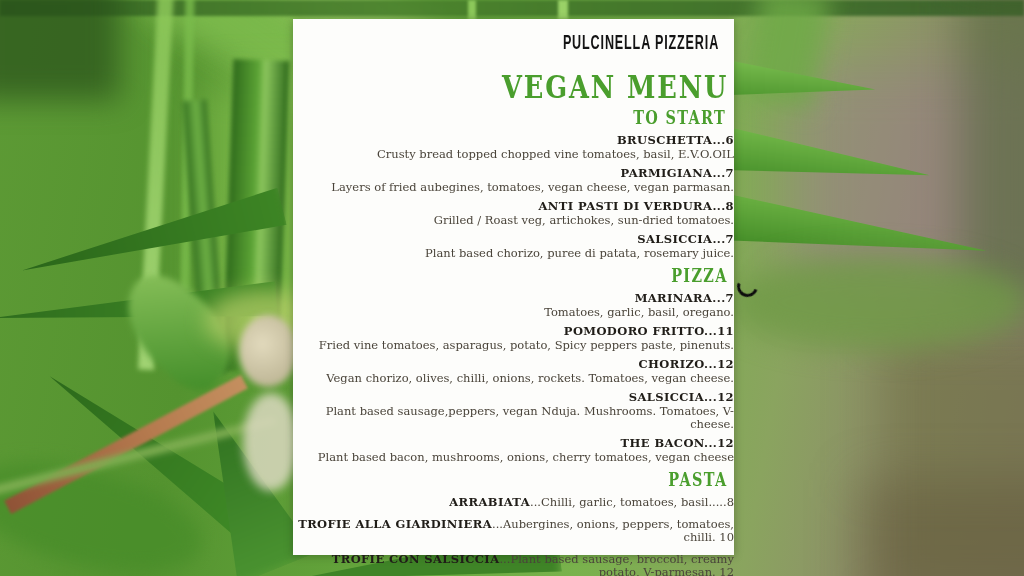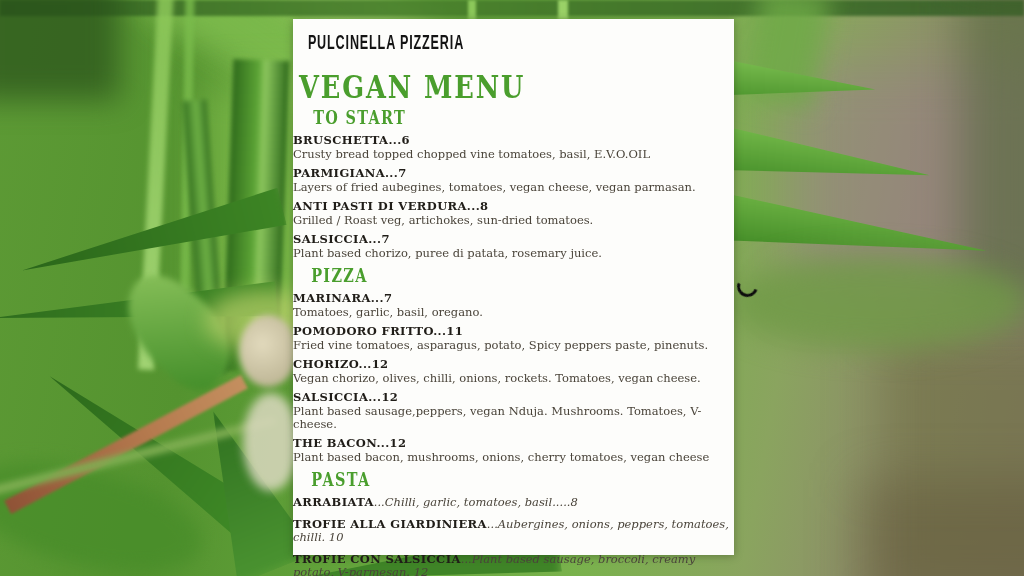--- a/index.html
+++ b/index.html
@@ -54,37 +54,37 @@
   .rl3{left:726px;top:203px;width:262px;height:58px;transform:rotate(7deg);background:linear-gradient(to bottom,#6fb445,#428b26);}
   .rl4{left:728px;top:255px;width:300px;height:95px;border-radius:50%;background:rgba(111,154,70,.8);filter:blur(14px);}
   .tendril{left:737px;top:276px;width:15px;height:15px;border:3px solid #0d0d0d;border-radius:50%;
            border-top-color:transparent;border-right-color:transparent;transform:rotate(-25deg);filter:blur(.6px);}
   .stub1{left:468px;top:0;width:8px;height:22px;background:#8cc85a;filter:blur(1.5px);}
   .stub2{left:558px;top:0;width:10px;height:20px;background:#9ad167;filter:blur(1.5px);}
 
   
   .card{position:absolute;left:293px;top:19px;width:441px;height:536px;z-index:10;
         background:#fdfdfb;box-shadow:0 1px 8px rgba(25,40,15,.35);
-        text-align:left;box-sizing:border-box;padding-top:13px;}
+        text-align:right;box-sizing:border-box;padding-top:13px;}
   .condensed{display:inline-block;transform:scale(.84,1.3);transform-origin:center;}
   .restaurant{font-family:"Liberation Sans",sans-serif;font-weight:800;font-size:15px;letter-spacing:1px;
               color:#141414;line-height:19px;}
   .menu-title{margin-top:21px;line-height:29px;}
   .menu-title .condensed{transform:scale(.95,1.16);font-family:"DejaVu Serif",serif;font-weight:800;
               font-size:27px;letter-spacing:2px;color:var(--accent,#4a9e2d);}
-  .section-heading{margin:3px 15px 7px;line-height:19px;}
+  .section-heading{margin:3px 3px 7px;line-height:19px;}
   .section-heading .condensed{transform:scale(.9,1.2);font-family:"DejaVu Serif",serif;font-weight:800;
               font-size:16px;letter-spacing:1.5px;color:var(--accent,#4a9e2d);}
   .menu-item{margin-bottom:6px;}
   .item-title{font-family:"DejaVu Serif",serif;font-weight:700;font-size:11.5px;letter-spacing:.4px;
               color:#201d18;line-height:13px;}
   .item-desc{font-family:"DejaVu Serif",serif;font-size:11.5px;color:#4a443a;line-height:13px;margin-top:1px;}
   .pasta-line{margin-bottom:9px;font-size:11.5px;line-height:13px;}
   .pasta-line .t{font-family:"DejaVu Serif",serif;font-weight:700;letter-spacing:.4px;color:#201d18;}
-  .pasta-line .d{font-family:"DejaVu Serif",serif;font-style:italic;color:#4a443a;}
+  .pasta-line .d{font-family:"DejaVu Serif",serif;color:#4a443a;}
 </style>
 </head>
 <body>
 
 <div class="stage">
 
   <div class="bg">
     <div class="shape streak1"></div>
     <div class="shape streak2"></div>
     <div class="shape streak3"></div>

